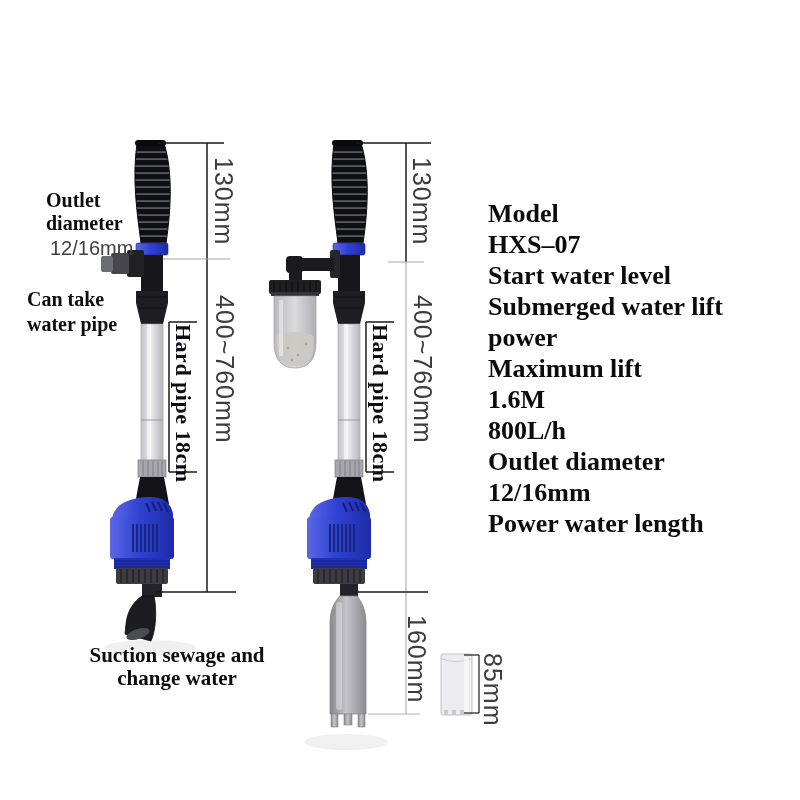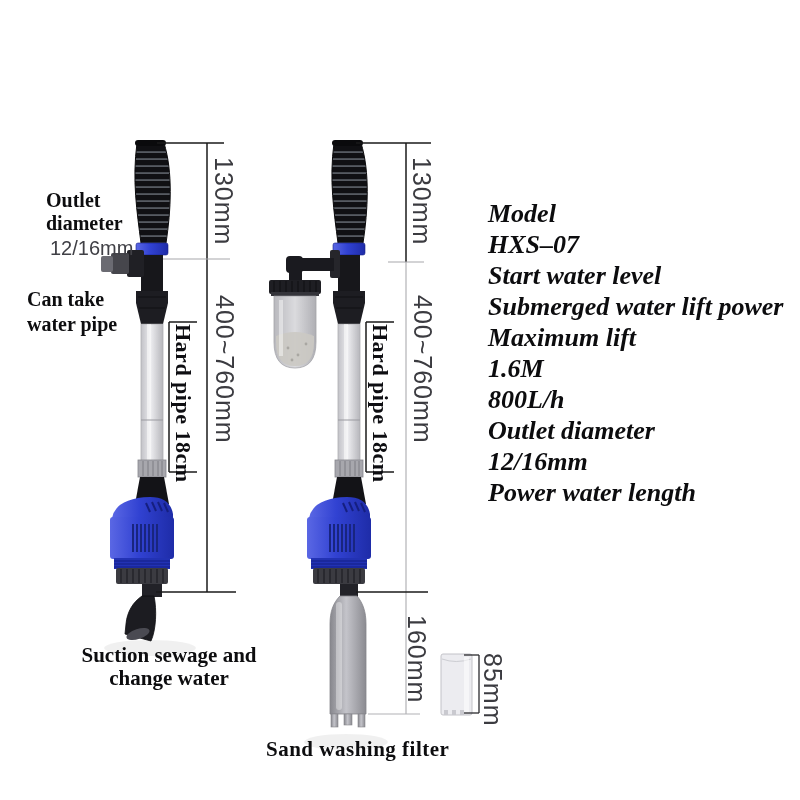--- a/index.html
+++ b/index.html
@@ -2,26 +2,26 @@
 <html><head>
 <meta charset="utf-8">
 <style>
   html,body{margin:0;padding:0;background:#ffffff;}
   #stage{position:relative;width:800px;height:800px;background:#ffffff;overflow:hidden;
          font-family:"Liberation Serif",serif;}
   .abs{position:absolute;}
   .serifbold{font-family:"Liberation Serif",serif;font-weight:bold;color:#0d0d0f;}
   .speclist{left:488px;top:198px;width:308px;font-family:"Liberation Serif",serif;
             font-weight:bold;font-size:26px;line-height:31px;color:#0c0c0e;}
-  .spec-line{white-space:normal;font-style:italic;}
+  .spec-line{white-space:normal;}
   .lbl-outlet{left:46px;top:189px;width:108px;font-size:20px;line-height:23px;}
   .lbl-outlet-val{left:50px;top:237px;font-family:"Liberation Sans",sans-serif;
                   font-size:20px;color:#404046;}
   .lbl-cantake{left:27px;top:287px;width:102px;font-size:20px;line-height:25px;}
-  .lbl-suction{left:65px;top:644px;width:208px;text-align:center;font-size:21px;line-height:23px;}
+  .lbl-suction{left:73px;top:644px;width:208px;text-align:center;font-size:21px;line-height:23px;}
   .lbl-sand{left:266px;top:737px;font-size:21px;letter-spacing:.5px;}
   .rot{position:absolute;transform-origin:top left;transform:rotate(90deg);white-space:nowrap;}
   .dimtxt{font-family:"Liberation Sans",sans-serif;font-size:25px;color:#3b3b40;letter-spacing:1px;}
   .hardpipe{font-family:"Liberation Serif",serif;font-weight:bold;font-size:22px;color:#0e0e12;
             letter-spacing:.5px;}
   svg{position:absolute;left:0;top:0;}
 </style>
 </head>
 <body>
 
@@ -256,21 +256,20 @@
     <div class="spec-line">800L/h</div>
     <div class="spec-line">Outlet diameter</div>
     <div class="spec-line">12/16mm</div>
     <div class="spec-line">Power water length</div>
   </div>
 
   <div class="abs serifbold lbl-outlet">Outlet diameter</div>
   <div class="abs lbl-outlet-val">12/16mm</div>
   <div class="abs serifbold lbl-cantake">Can take water pipe</div>
   <div class="abs serifbold lbl-suction">Suction sewage and change water</div>
-  <div class="abs serifbold lbl-sand">Sand washing filter</div>
 
   <div class="rot dimtxt" style="left:238px;top:157px;">130mm</div>
   <div class="rot dimtxt" style="left:239px;top:295px;">400~760mm</div>
   <div class="rot hardpipe" style="left:196px;top:324px;">Hard pipe 18cm</div>
   <div class="rot dimtxt" style="left:436px;top:157px;">130mm</div>
   <div class="rot dimtxt" style="left:437px;top:295px;">400~760mm</div>
   <div class="rot hardpipe" style="left:393px;top:324px;">Hard pipe 18cm</div>
   <div class="rot dimtxt" style="left:431px;top:615px;">160mm</div>
   <div class="rot dimtxt" style="left:507px;top:653px;">85mm</div>
 

